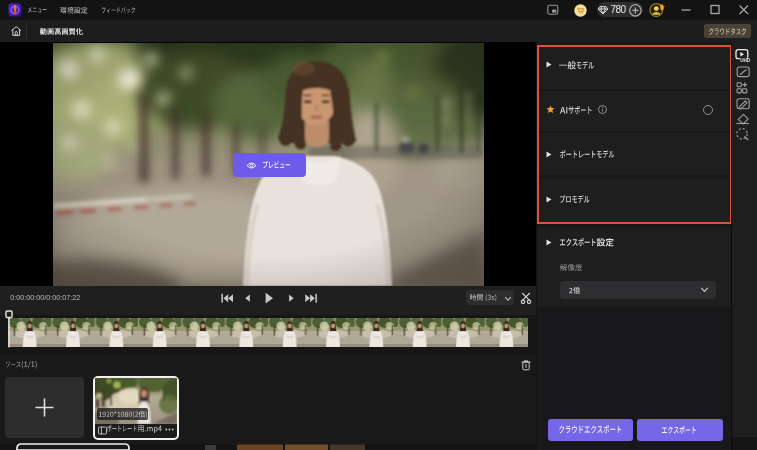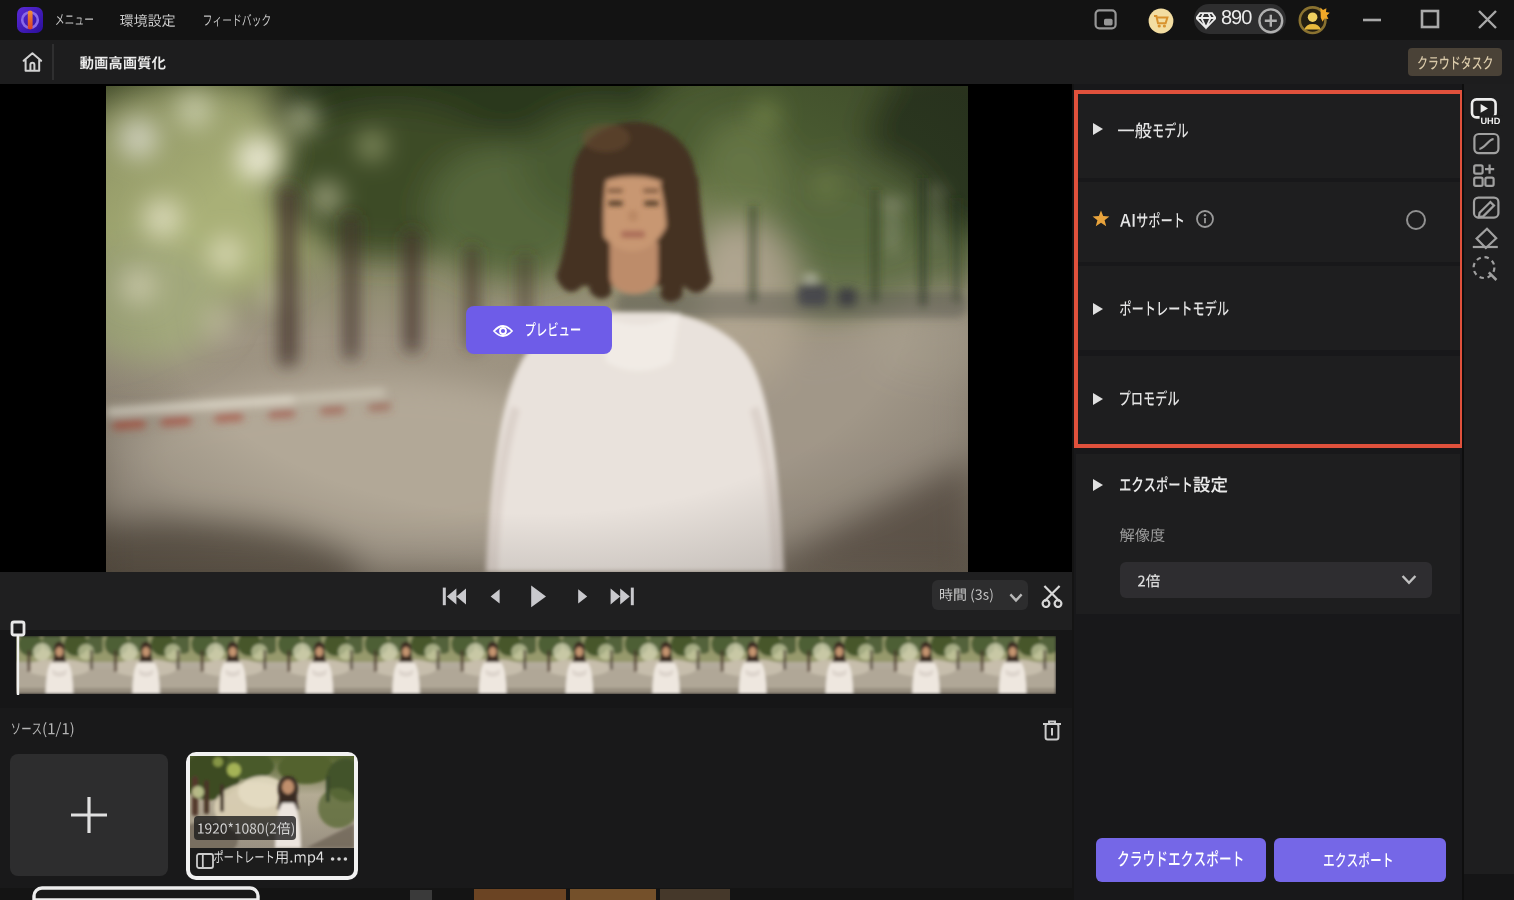--- a/index.html
+++ b/index.html
@@ -41,21 +41,21 @@
 <svg class="abs" style="left:574px;top:3.5px" width="13" height="13" viewBox="0 0 13 13">
 <circle cx="6.5" cy="6.5" r="6.2" fill="#f3dda1"></circle>
 <path d="M3 4 h1.2 l0.8 3.6 h3.8 l0.9 -2.8 h-5" fill="none" stroke="#d8922e" stroke-width="1"></path>
 <circle cx="5.6" cy="9" r="0.8" fill="#d8922e"></circle>
       <circle cx="8.2" cy="9" r="0.8" fill="#d8922e"></circle>
 </svg>
 <div class="abs" style="left:596.5px;top:2px;width:46px;height:15px;background:#2e2e2f;border-radius:7.5px"></div>
 <svg class="abs" style="left:597.5px;top:5.5px" width="10" height="9" viewBox="0 0 10 9">
 <path d="M2 0.6 h6 l1.8 2.4 -4.8 5 -4.8 -5 z M0.4 3 h9.2 M3.7 0.8 l-1 2.2 2.3 4.8 2.3 -4.8 -1 -2.2" fill="none" stroke="#ececec" stroke-width="0.9"></path>
 </svg>
-<div class="abs" style="left:610.5px;top:3px;width:17px;height:13px;color:#ececec;font-size:10px;letter-spacing:-0.5px;line-height:13px">890</div>
+<div class="abs" style="left:610.5px;top:3px;width:17px;height:13px;color:#ececec;font-size:10px;letter-spacing:-0.5px;line-height:13px">780</div>
 <svg class="abs" style="left:629px;top:4px" width="13" height="13" viewBox="0 0 13 13">
 <circle cx="6.4" cy="6.4" r="5.7" fill="none" stroke="#b0b0b0" stroke-width="1.2"></circle>
 <path d="M6.4 3.4 v6 M3.4 6.4 h6" stroke="#b0b0b0" stroke-width="1.2"></path>
 </svg>
 <svg class="abs" style="left:648.5px;top:2.5px" width="17" height="15" viewBox="0 0 17 15">
 <circle cx="7.3" cy="7.1" r="6.4" fill="#231e12" stroke="#8a7230" stroke-width="1.3"></circle>
 <circle cx="7.3" cy="5.6" r="2.4" fill="#f0d060"></circle>
 <path d="M3.2 11.8 a4.2 3.6 0 0 1 8.2 0 z" fill="#e8b83c"></path>
 <path d="M11.2 0.8 l1.3 1.2 1.7 -0.9 -0.2 1.9 1.9 0.4 -1.5 1.3 0.8 1.8 -2 -0.3 -0.9 1.7 -0.9 -2 z" fill="#f0a828"></path>
 </svg>
@@ -203,20 +203,21 @@
 
 <div class="abs" style="left:232.5px;top:153px;width:73px;height:23.5px;background:#6e5ce8;border-radius:4px"></div>
 <svg class="abs" style="left:246px;top:160.5px" width="11" height="9" viewBox="0 0 11 9">
 <path d="M1 4.5 Q5.5 -0.5 10 4.5 Q5.5 9.5 1 4.5 z" fill="none" stroke="#fff" stroke-width="0.9"></path>
 <circle cx="5.5" cy="4.5" r="1.5" fill="none" stroke="#fff" stroke-width="0.9"></circle>
 </svg>
 <svg class="t " style="left:261.9px;top:159.9px" width="29.1" height="9.2" viewBox="-0.3 -7.8 29.1 9.2">
       <path d="M4.6 -5.9Q4.6 -5.7 4.7 -5.5Q4.8 -5.4 4.9 -5.4Q5.1 -5.4 5.2 -5.5Q5.3 -5.7 5.3 -5.9Q5.3 -6.1 5.2 -6.2Q5.1 -6.4 4.9 -6.4Q4.8 -6.4 4.7 -6.2Q4.6 -6.1 4.6 -5.9ZM4.3 -5.9Q4.3 -6.1 4.4 -6.3Q4.4 -6.6 4.6 -6.7Q4.7 -6.8 4.9 -6.8Q5.1 -6.8 5.2 -6.7Q5.4 -6.6 5.5 -6.3Q5.6 -6.1 5.6 -5.9Q5.6 -5.6 5.5 -5.4Q5.4 -5.2 5.2 -5.1Q5.1 -4.9 4.9 -4.9Q4.7 -4.9 4.6 -5.1Q4.4 -5.2 4.4 -5.4Q4.3 -5.6 4.3 -5.9ZM4.8 -5.3Q4.8 -5.2 4.8 -5.1Q4.8 -4.9 4.7 -4.8Q4.7 -4.5 4.6 -4.1Q4.5 -3.7 4.4 -3.3Q4.3 -2.9 4.2 -2.6Q4.1 -2.2 3.9 -1.8Q3.6 -1.4 3.3 -1Q3 -0.5 2.6 -0.2Q2.2 0.1 1.6 0.4L1.1 -0.4Q1.7 -0.6 2.1 -0.9Q2.5 -1.2 2.8 -1.5Q3.1 -1.9 3.4 -2.3Q3.6 -2.7 3.7 -3.1Q3.8 -3.6 3.9 -4Q4 -4.5 4.1 -4.8Q4 -4.8 3.8 -4.8Q3.6 -4.8 3.3 -4.8Q3 -4.8 2.7 -4.8Q2.4 -4.8 2.1 -4.8Q1.8 -4.8 1.6 -4.8Q1.4 -4.8 1.3 -4.8Q1.1 -4.8 0.9 -4.8Q0.8 -4.8 0.7 -4.8V-5.7Q0.8 -5.7 0.9 -5.7Q1 -5.7 1.1 -5.6Q1.2 -5.6 1.3 -5.6Q1.4 -5.6 1.5 -5.6Q1.7 -5.6 1.9 -5.6Q2.2 -5.6 2.4 -5.6Q2.7 -5.6 3 -5.6Q3.2 -5.6 3.4 -5.6Q3.7 -5.6 3.8 -5.6Q4 -5.6 4 -5.6Q4.1 -5.6 4.2 -5.6Q4.3 -5.7 4.4 -5.7Z M6.9 -0.3Q6.9 -0.4 6.9 -0.5Q6.9 -0.6 6.9 -0.7Q6.9 -0.9 6.9 -1.2Q6.9 -1.5 6.9 -2Q6.9 -2.4 6.9 -2.9Q6.9 -3.4 6.9 -3.9Q6.9 -4.3 6.9 -4.7Q6.9 -5.1 6.9 -5.3Q6.9 -5.4 6.9 -5.6Q6.9 -5.7 6.9 -5.8Q6.9 -6 6.9 -6.1H7.6Q7.6 -5.9 7.5 -5.7Q7.5 -5.5 7.5 -5.3Q7.5 -5.1 7.5 -4.8Q7.5 -4.5 7.5 -4.1Q7.5 -3.7 7.5 -3.3Q7.5 -2.9 7.5 -2.5Q7.5 -2.1 7.5 -1.8Q7.5 -1.4 7.5 -1.2Q7.5 -0.9 7.5 -0.8Q7.9 -1 8.3 -1.2Q8.7 -1.5 9.2 -1.9Q9.6 -2.2 9.9 -2.7Q10.3 -3.1 10.5 -3.6L10.9 -2.8Q10.3 -1.9 9.4 -1.1Q8.6 -0.4 7.6 0.1Q7.5 0.1 7.4 0.1Q7.4 0.2 7.3 0.2Z M15.5 -6.4Q15.6 -6.3 15.7 -6.1Q15.7 -5.9 15.8 -5.7Q15.9 -5.5 16 -5.3L15.6 -5.1Q15.5 -5.3 15.4 -5.7Q15.2 -6 15.1 -6.2ZM16.1 -6.8Q16.2 -6.6 16.3 -6.4Q16.4 -6.2 16.5 -6Q16.6 -5.8 16.6 -5.7L16.2 -5.4Q16.1 -5.7 16 -6Q15.9 -6.3 15.8 -6.6ZM13 -6.1Q13 -6 13 -5.8Q13 -5.6 13 -5.4Q13 -5.3 13 -5Q13 -4.7 13 -4.2Q13 -3.8 13 -3.4Q13 -2.9 13 -2.5Q13 -2 13 -1.7Q13 -1.4 13 -1.2Q13 -0.9 13 -0.8Q13.1 -0.7 13.3 -0.6Q13.5 -0.6 13.7 -0.6Q13.8 -0.6 14 -0.6Q14.3 -0.6 14.5 -0.6Q14.8 -0.6 15.1 -0.7Q15.3 -0.7 15.6 -0.7Q15.8 -0.8 16 -0.9V0.1Q15.8 0.1 15.4 0.2Q15.1 0.2 14.7 0.2Q14.3 0.2 14 0.2Q13.8 0.2 13.5 0.2Q13.3 0.2 13.1 0.2Q12.7 0.1 12.6 -0.2Q12.4 -0.5 12.4 -1Q12.4 -1.2 12.4 -1.5Q12.4 -1.9 12.4 -2.4Q12.4 -2.8 12.4 -3.3Q12.4 -3.8 12.4 -4.2Q12.4 -4.7 12.4 -5Q12.4 -5.3 12.4 -5.4Q12.4 -5.5 12.4 -5.6Q12.4 -5.8 12.4 -5.9Q12.3 -6 12.3 -6.1ZM12.7 -3.6Q13 -3.7 13.3 -3.8Q13.6 -3.9 13.9 -4.1Q14.2 -4.2 14.5 -4.4Q14.8 -4.5 15 -4.6Q15.2 -4.7 15.3 -4.8Q15.4 -4.9 15.6 -5L15.8 -4.2Q15.7 -4.1 15.5 -4.1Q15.4 -4 15.2 -3.9Q15 -3.7 14.6 -3.6Q14.3 -3.4 14 -3.3Q13.6 -3.1 13.3 -3Q13 -2.9 12.7 -2.8Z M21.2 -3.9Q21.2 -3.8 21.2 -3.7Q21.2 -3.6 21.2 -3.6Q21.2 -3.4 21.2 -3.1Q21.1 -2.8 21.1 -2.4Q21 -2 21 -1.7Q21 -1.3 20.9 -1Q20.9 -0.7 20.9 -0.5H20.3Q20.3 -0.6 20.3 -0.9Q20.4 -1.2 20.4 -1.5Q20.4 -1.9 20.5 -2.2Q20.5 -2.6 20.5 -2.9Q20.5 -3.2 20.5 -3.3Q20.5 -3.3 20.3 -3.3Q20.1 -3.3 19.9 -3.3Q19.6 -3.3 19.4 -3.3Q19.2 -3.3 19.1 -3.3Q18.9 -3.3 18.9 -3.3Q18.7 -3.3 18.6 -3.3Q18.5 -3.3 18.4 -3.3V-4.1Q18.4 -4.1 18.5 -4.1Q18.6 -4.1 18.7 -4.1Q18.8 -4.1 18.9 -4.1Q18.9 -4.1 19.1 -4.1Q19.3 -4.1 19.4 -4.1Q19.6 -4.1 19.8 -4.1Q20 -4.1 20.2 -4.1Q20.4 -4.1 20.5 -4.1Q20.5 -4.1 20.6 -4.1Q20.7 -4.1 20.7 -4.1Q20.8 -4.1 20.8 -4.2ZM17.8 -0.8Q17.9 -0.8 18.1 -0.8Q18.2 -0.8 18.3 -0.8Q18.4 -0.8 18.7 -0.8Q18.9 -0.8 19.2 -0.8Q19.5 -0.8 19.9 -0.8Q20.2 -0.8 20.5 -0.8Q20.9 -0.8 21.1 -0.8Q21.3 -0.8 21.4 -0.8Q21.5 -0.8 21.6 -0.8Q21.8 -0.8 21.9 -0.8V0Q21.8 0 21.7 0Q21.6 0 21.6 -1.2e-6Q21.5 -0 21.4 -0Q21.3 -0 21.1 -0Q20.9 -0 20.5 -0Q20.2 -0 19.9 -0Q19.5 -0 19.2 -0Q18.9 -0 18.6 -0Q18.4 -0 18.3 -0Q18.2 -0 18.1 0Q18 0 17.8 0Z M23.2 -3.6Q23.3 -3.6 23.5 -3.6Q23.6 -3.6 23.8 -3.6Q23.9 -3.6 24.1 -3.6Q24.2 -3.6 24.4 -3.6Q24.6 -3.6 24.8 -3.6Q25.1 -3.6 25.4 -3.6Q25.6 -3.6 25.9 -3.6Q26.2 -3.6 26.4 -3.6Q26.7 -3.6 26.9 -3.6Q27.1 -3.6 27.2 -3.6Q27.4 -3.6 27.5 -3.6Q27.7 -3.6 27.8 -3.6V-2.6Q27.7 -2.6 27.5 -2.6Q27.3 -2.6 27.2 -2.6Q27.1 -2.6 26.9 -2.6Q26.7 -2.6 26.4 -2.6Q26.2 -2.6 25.9 -2.6Q25.6 -2.6 25.4 -2.6Q25.1 -2.6 24.8 -2.6Q24.6 -2.6 24.4 -2.6Q24.2 -2.6 24.1 -2.6Q23.8 -2.6 23.6 -2.6Q23.4 -2.6 23.2 -2.6Z" fill="#ffffff"></path>
     </svg>
 <div class="abs" style="left:0;top:286px;width:536px;height:29px;background:#1f1f20"></div>
+<div class="abs" style="left:10.3px;top:292px;width:200px;height:12px;color:#bdbdbd;font-size:7.2px;line-height:12px">0:00:00:00/0:00:07:22</div>
 <svg class="abs" style="left:210px;top:289px" width="120" height="19" viewBox="0 0 120 19">
 <g fill="#c9c9cd">
 <rect x="11.4" y="4.8" width="1.5" height="8.8"></rect>
 <path d="M18.2 5.2 v8 L13.4 9.2 z M23 5.2 v8 L18.2 9.2 z"></path>
 <path d="M39.8 5.6 v7.2 L35.3 9.2 z"></path>
 <path d="M55.6 3.8 v10.8 L63 9.2 z"></path>
 <path d="M79.1 5.6 v7.2 L83.6 9.2 z"></path>
 <path d="M95.3 5.2 v8 L100.1 9.2 z M100.1 5.2 v8 L104.9 9.2 z"></path>
 <rect x="105.4" y="4.8" width="1.5" height="8.8"></rect>
 </g>

